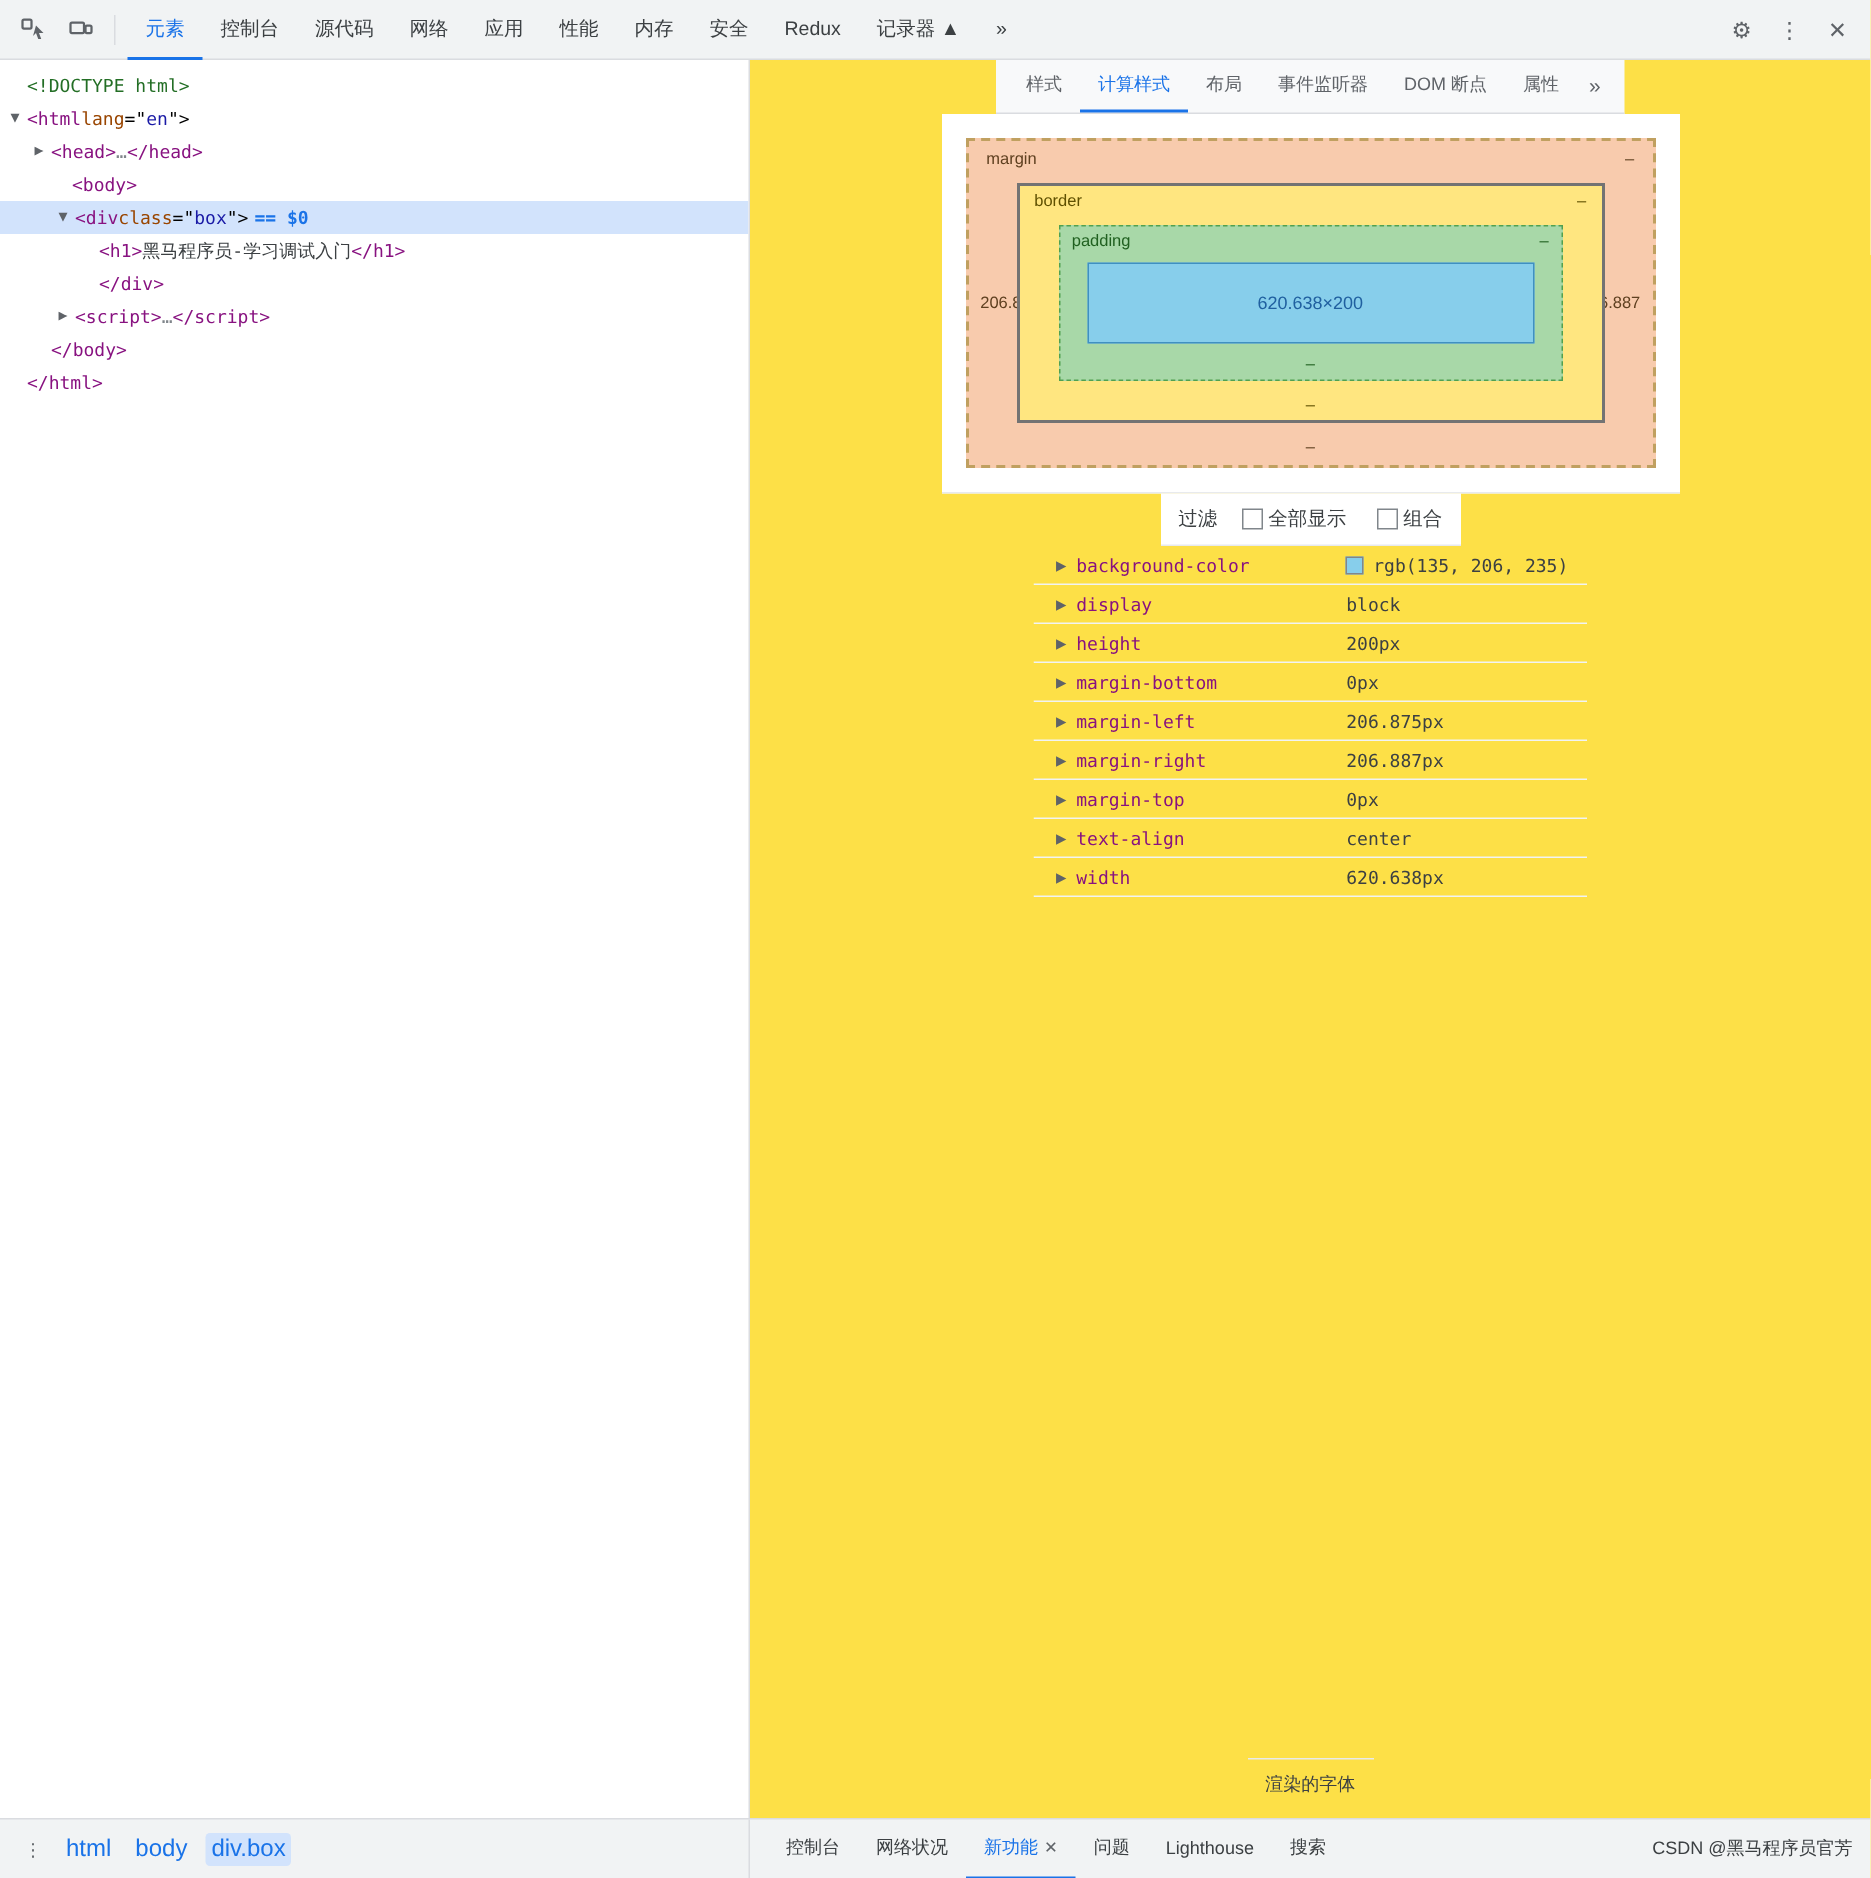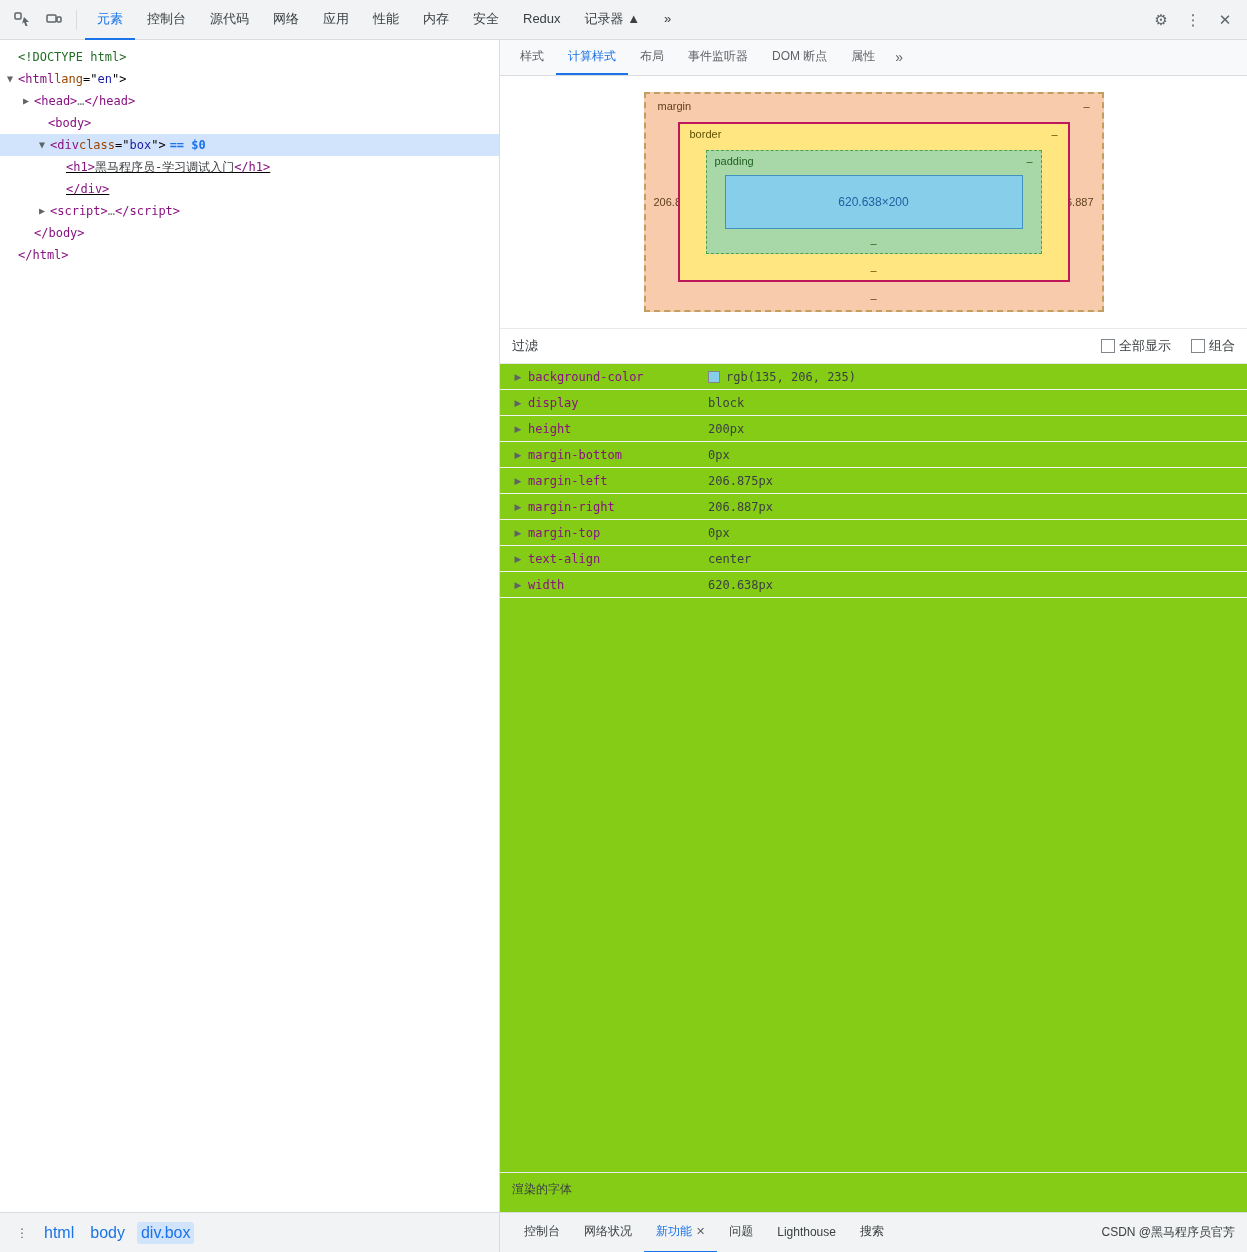--- a/index.html
+++ b/index.html
@@ -94,21 +94,21 @@
       display: flex;
       align-items: center;
       cursor: default;
     }
     .dom-line.selected {
       background: #d2e3fc;
     }
     .dom-indent-0 { padding-left: 4px; }
     .dom-indent-1 { padding-left: 20px; }
     .dom-indent-2 { padding-left: 36px; }
-    .dom-indent-3 { padding-left: 52px; text-decoration: underline; }
+    .dom-indent-3 { padding-left: 52px; }
 
     .expand-btn {
       width: 12px; height: 12px;
       display: inline-flex; align-items: center; justify-content: center;
       cursor: pointer;
       margin-right: 2px;
       color: #5f6368;
       font-size: 10px;
     }
     .expand-spacer { width: 14px; display: inline-block; }
@@ -119,21 +119,22 @@
     .comment-color { color: #236e25; }
     .text-color { color: #3c4043; }
     .selected-indicator { color: #1a73e8; font-weight: bold; margin-left: 4px; }
 
     
     .right-panel {
       flex: 1;
       display: flex;
       flex-direction: column;
       overflow: hidden;
-      background: #84cc16;
+      background: #fde047;
+      align-items: center;
     }
 
     
     .right-tabs {
       height: 36px;
       display: flex;
       align-items: flex-end;
       border-bottom: 1px solid #dadce0;
       padding: 0 8px;
       flex-shrink: 0;
@@ -222,21 +223,21 @@
       transform: translateY(-50%);
       font-size: 11px;
       color: #5f4020;
     }
 
     
     .box-border {
       position: absolute;
       top: 28px; left: 32px; right: 32px; bottom: 28px;
       background: #ffe680;
-      border: 2px solid #be185d;
+      border: 2px solid #737373;
       display: flex;
       flex-direction: column;
       align-items: center;
     }
     .box-border-label {
       position: absolute;
       top: 4px; left: 10px;
       font-size: 11px;
       color: #5f5000;
     }

